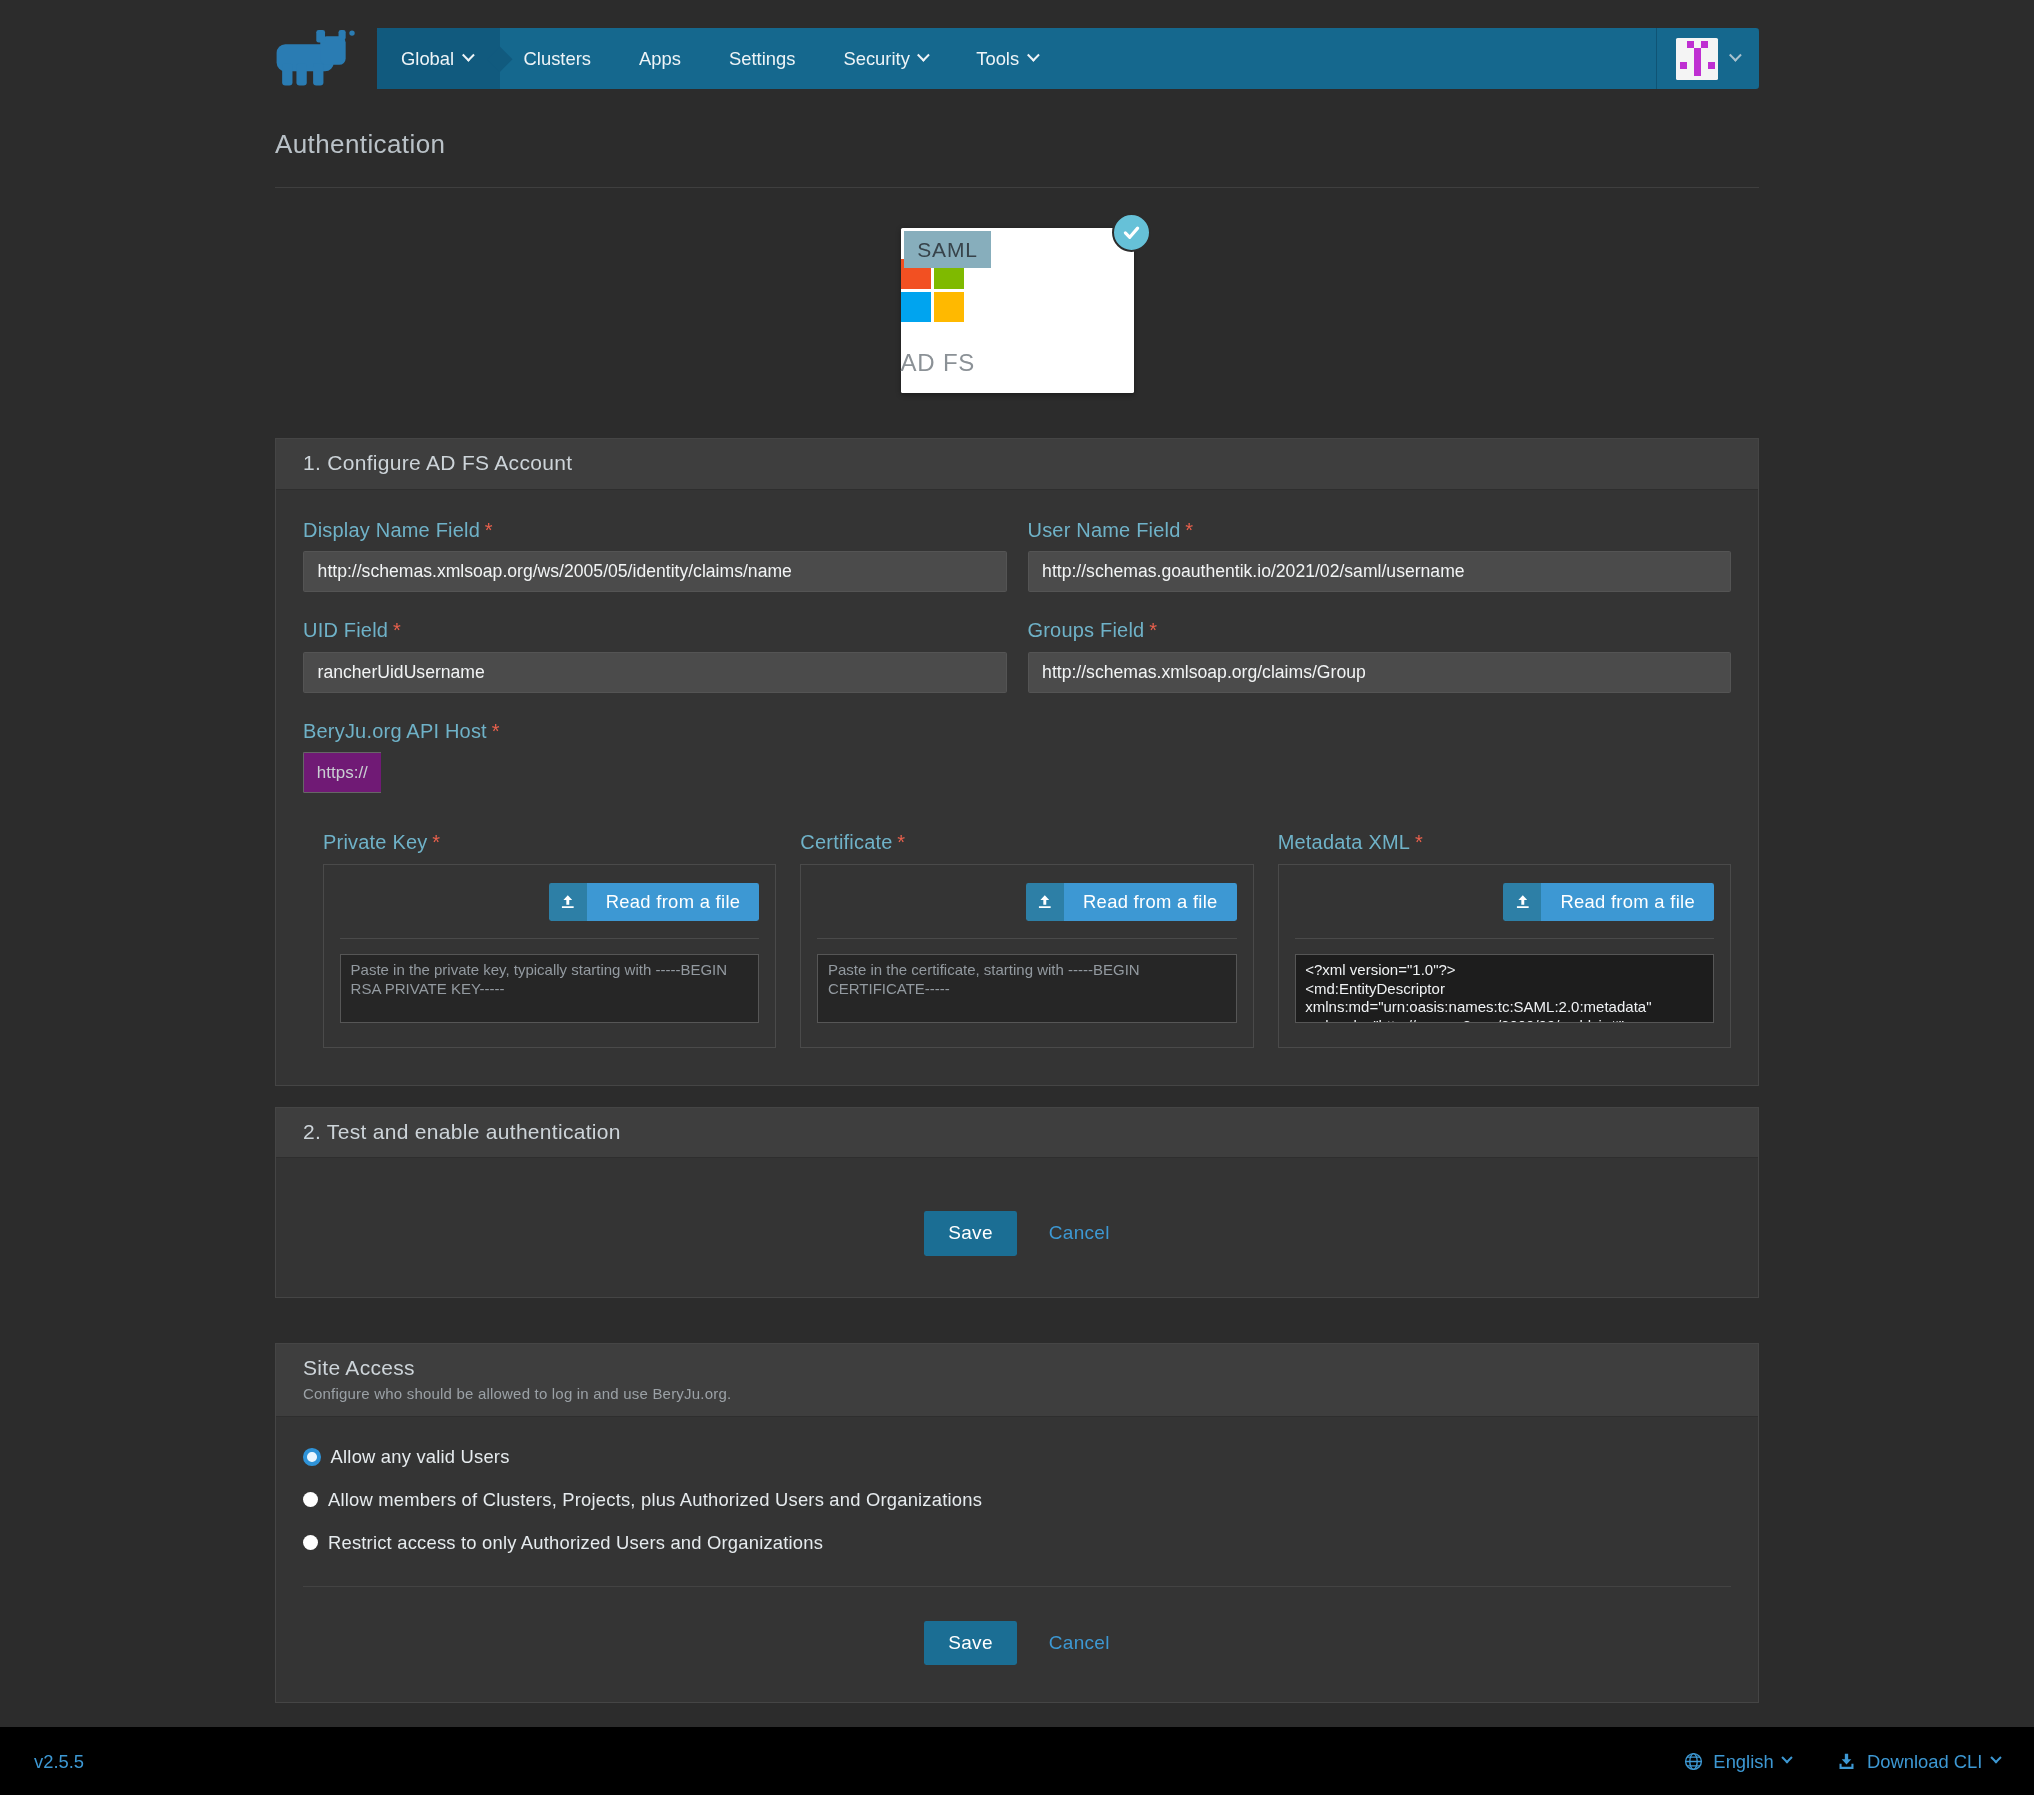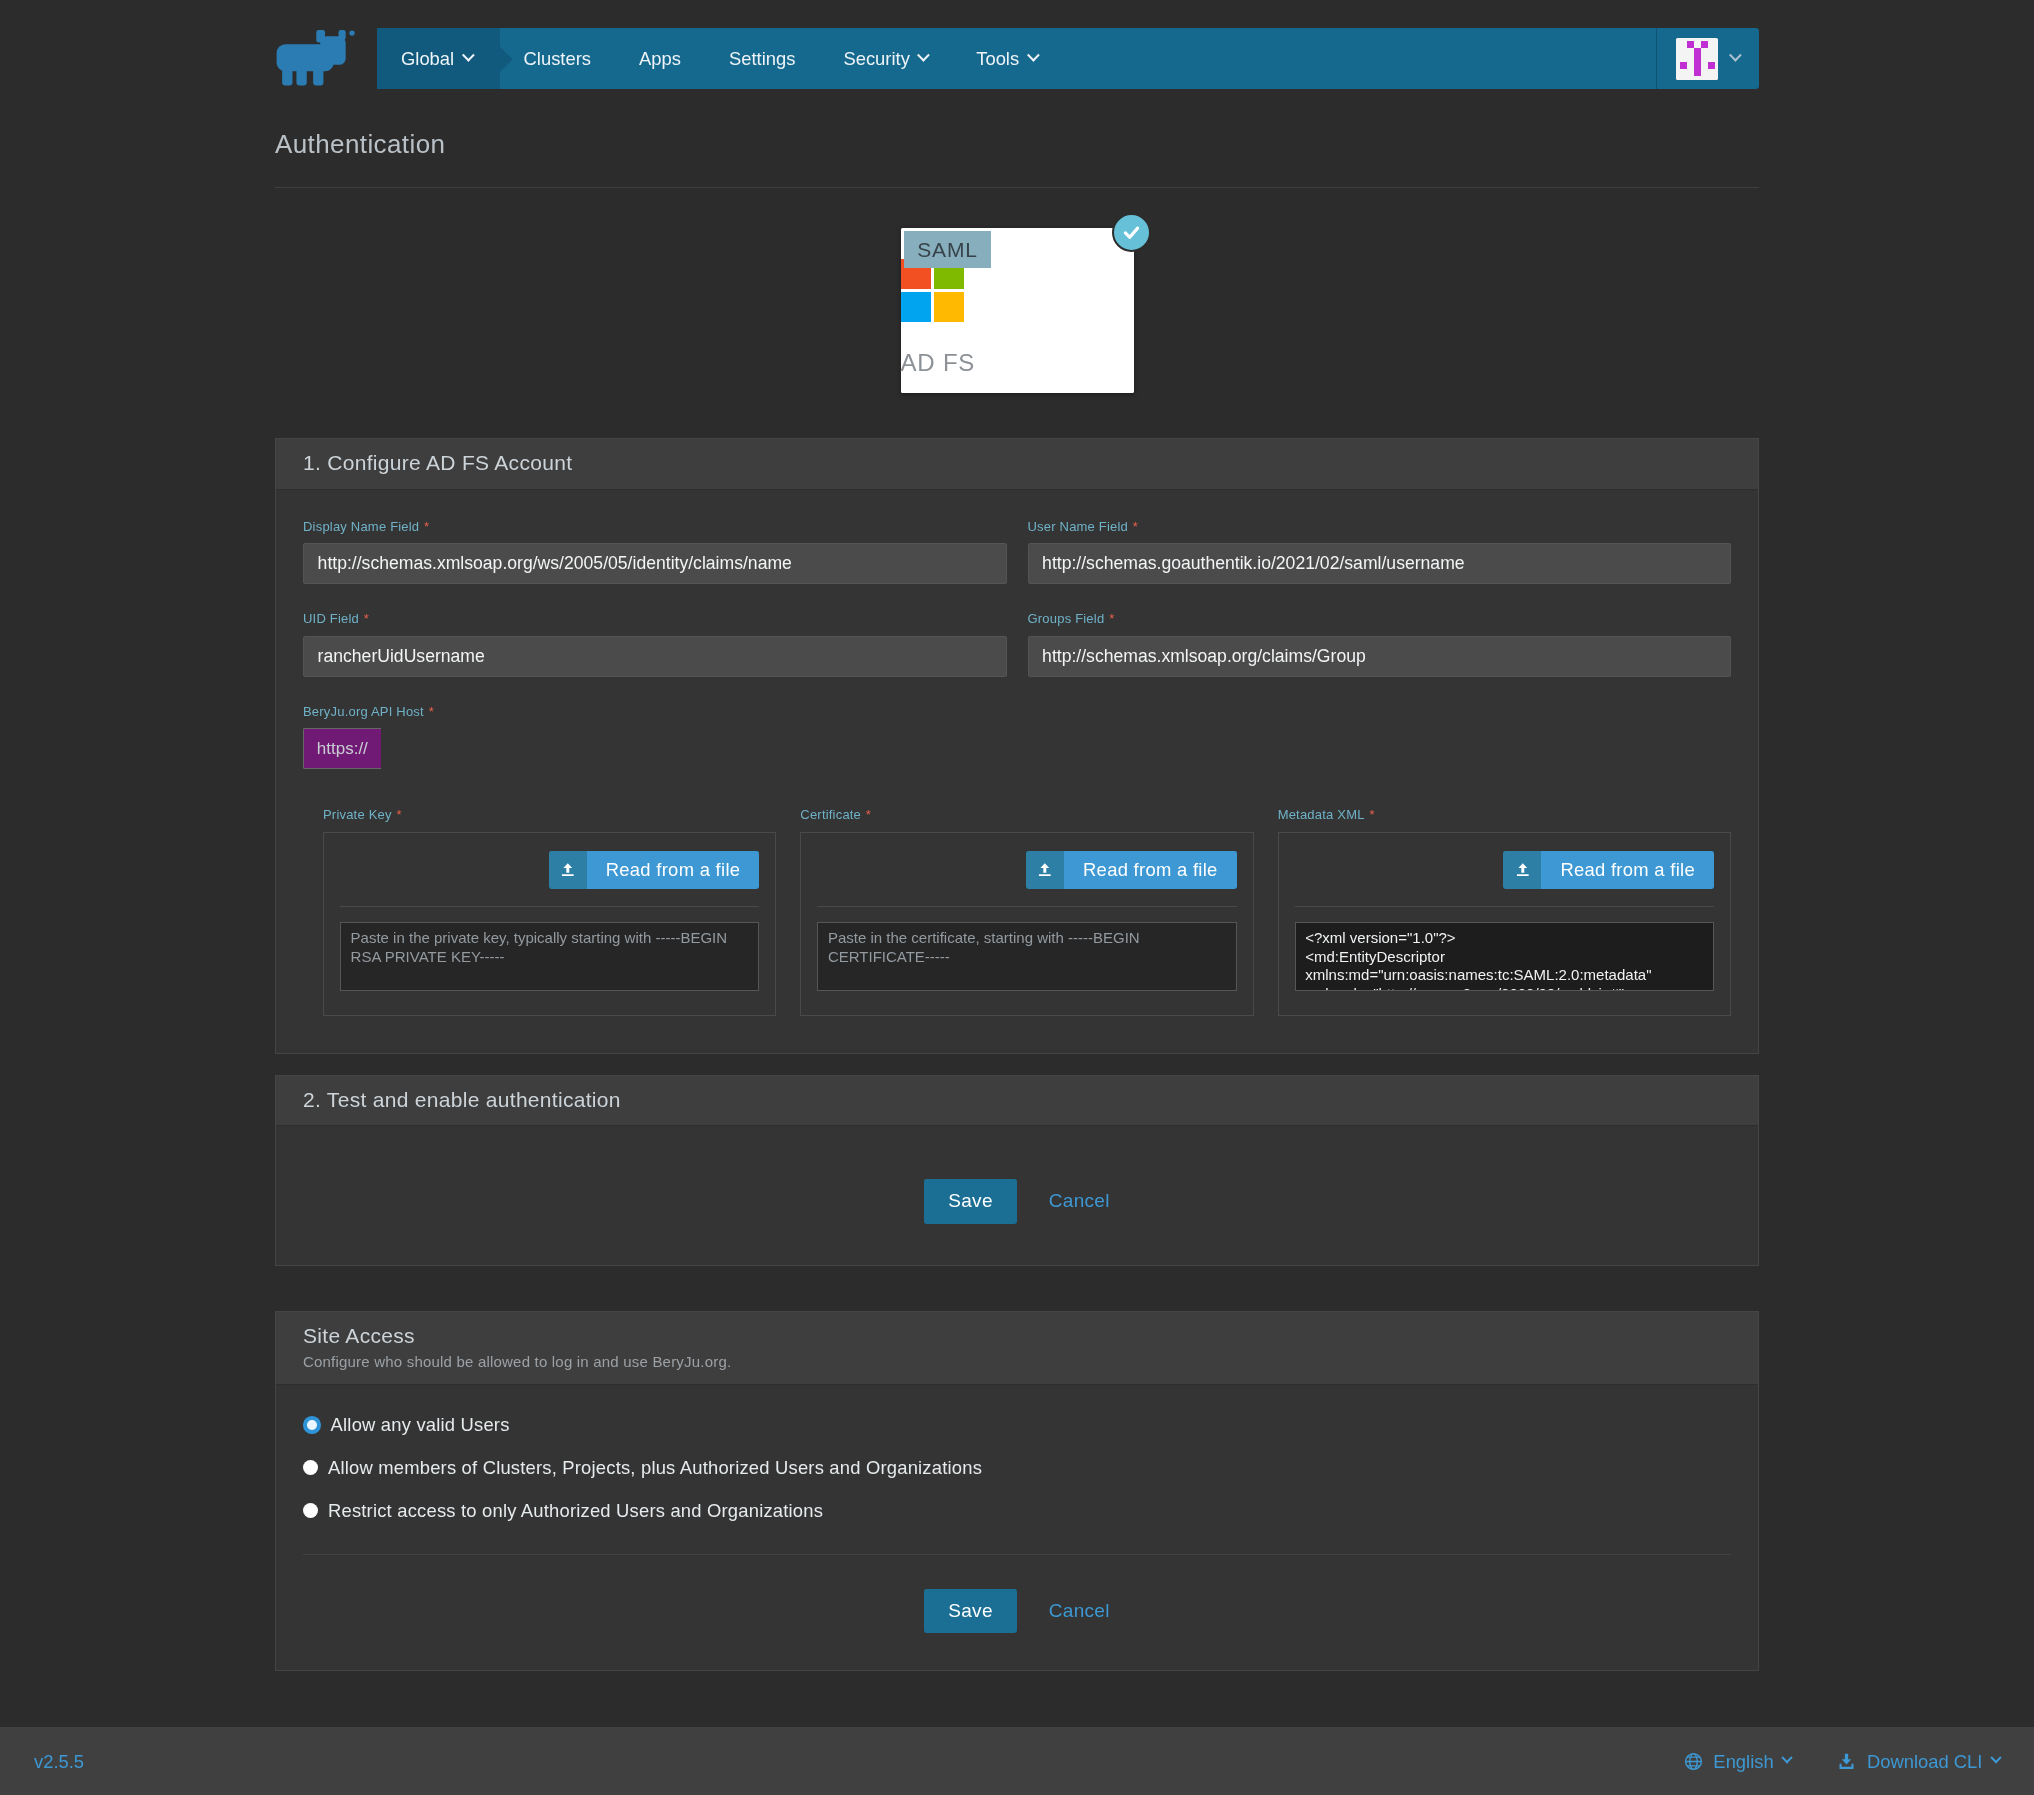--- a/index.html
+++ b/index.html
@@ -76,21 +76,21 @@
   .provider-name { margin-top:27px; font-size:24px; color:#8b9196; letter-spacing:0.8px; }
 
   
   .panel { margin-top:45px; border:0.8px solid #454545; background:#343434; }
   .panel-header { background:#3e3e3e; padding:12px 27px 13.6px; border-bottom:0.8px solid #2e2e2e; }
   .panel-title { font-size:21px; color:#cdd4d9; letter-spacing:0.3px; }
   .panel-sub { font-size:15px; color:#9ba1a6; margin-top:5.6px; letter-spacing:0.2px; }
   .panel-body { padding:29px 27px 37px; }
 
   .fgrid { display:grid; grid-template-columns:1fr 1fr; column-gap:21px; row-gap:27px; }
-  .lblrow { font-size:13px; color:#6fb2c8; margin-bottom:9.6px; letter-spacing:0.2px; }
+  .lblrow { font-size:20px; color:#6fb2c8; margin-bottom:9.6px; letter-spacing:0.2px; }
   .req { color:#e8604c; margin-left:4.8px; }
   .tinput {
     width:100%; height:41px; background:#4b4b4b; border:0.8px solid #545454; border-radius:1.6px;
     color:#f2f4f5; font-size:17.6px; padding:0 13.6px; font-family:"Liberation Sans",sans-serif;
   }
   .igroup { display:flex; width:100%; }
   .iaddon {
     background:#701a75; color:#c9ced2; font-size:17px; display:flex; align-items:center;
     padding:0 12.8px; border:0.8px solid #666; border-right:none; border-radius:1.6px 0 0 1.6px; height:41px;
   }
@@ -135,21 +135,21 @@
   .radio {
     width:15px; height:15px; border-radius:50%; background:#ffffff; flex:0 0 auto;
   }
   .radio.sel { background:#eaf6ff; border:4px solid #2f93d8; width:17.6px; height:17.6px; }
   .radio-label { font-size:18.4px; color:#e6ebee; letter-spacing:0.2px; }
   .sa-div { border-bottom:0.8px solid #434343; margin:32px 0 0; }
   .sa-save { margin-top:34px; }
 
   
   .footer {
-    margin-top:auto; height:69px; background:#404040; display:flex; align-items:center;
+    margin-top:auto; height:69px; background:#000000; display:flex; align-items:center;
     padding:0 34px; font-size:18.4px; color:#3d98d3;
   }
   .f-spacer { flex:1; }
   .f-item { display:flex; align-items:center; gap:9.6px; cursor:pointer; margin-left:45px; }
   .f-item svg { width:21px; height:21px; }
   .f-chev { width:8px; height:8px; border-right:2.4px solid #3d98d3; border-bottom:2.4px solid #3d98d3;
     transform:rotate(45deg) translate(-1.6px,-1.6px); margin-top:-3.2px; }
 </style>
 </head>
 <body>

